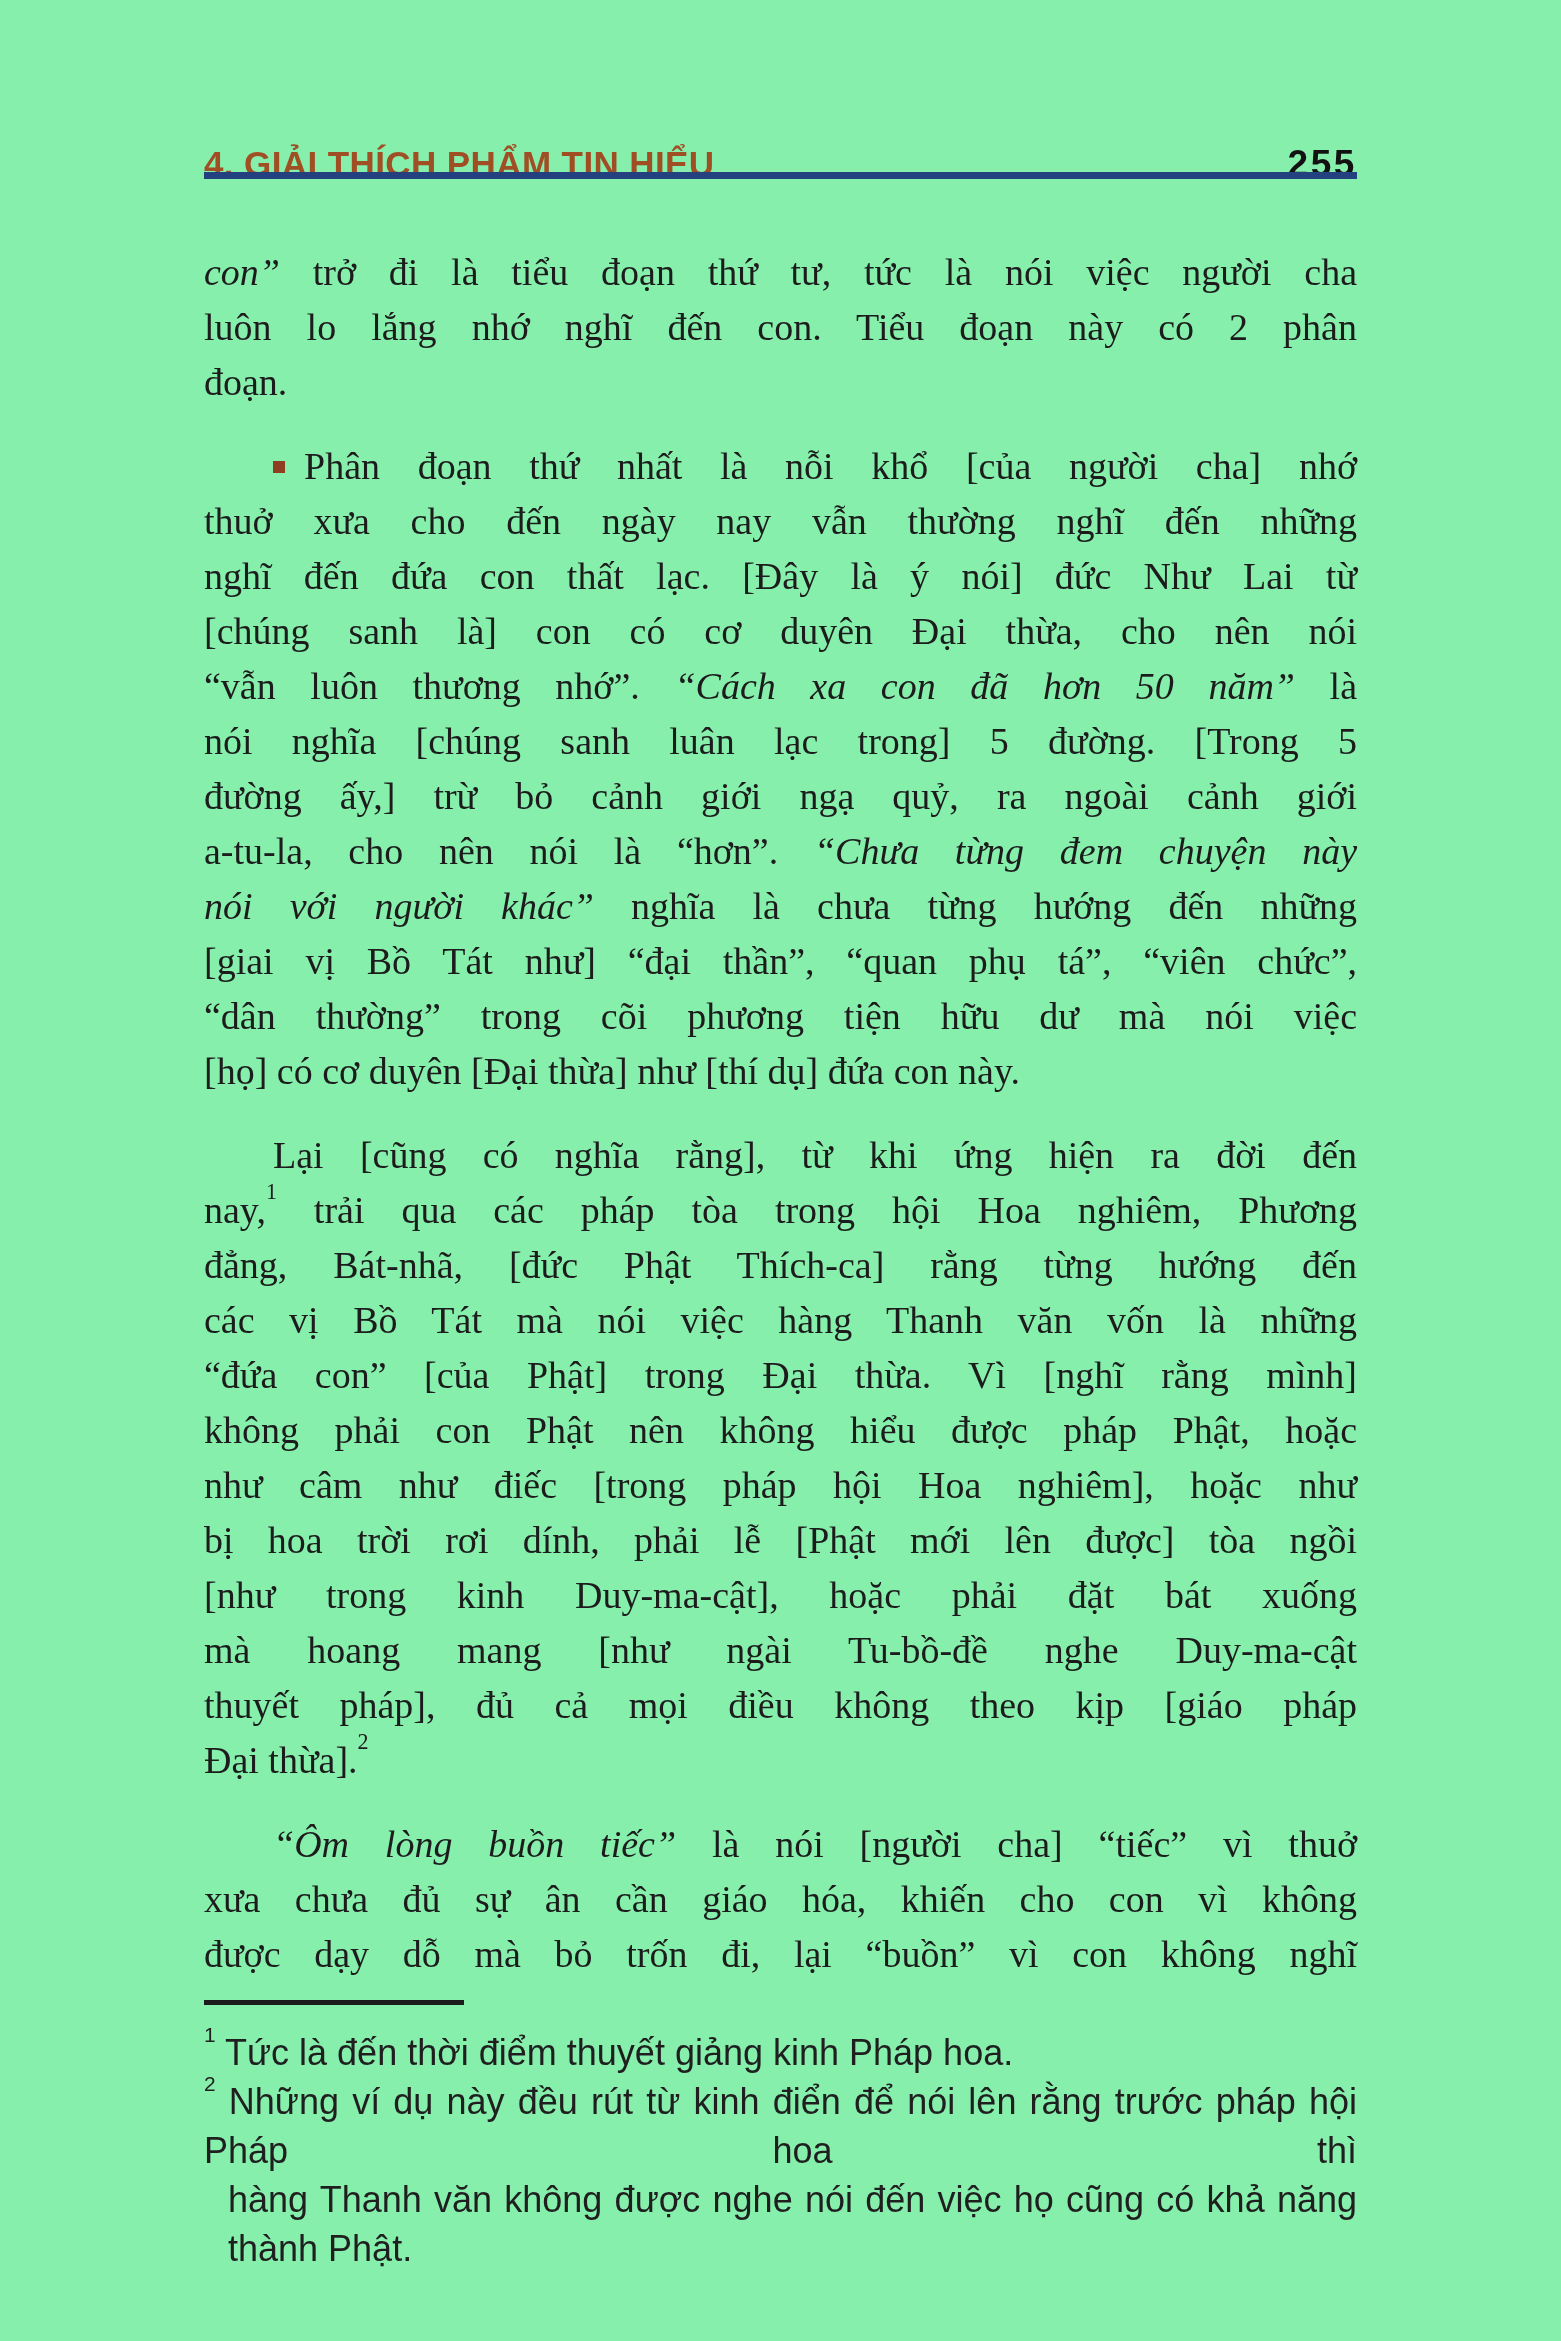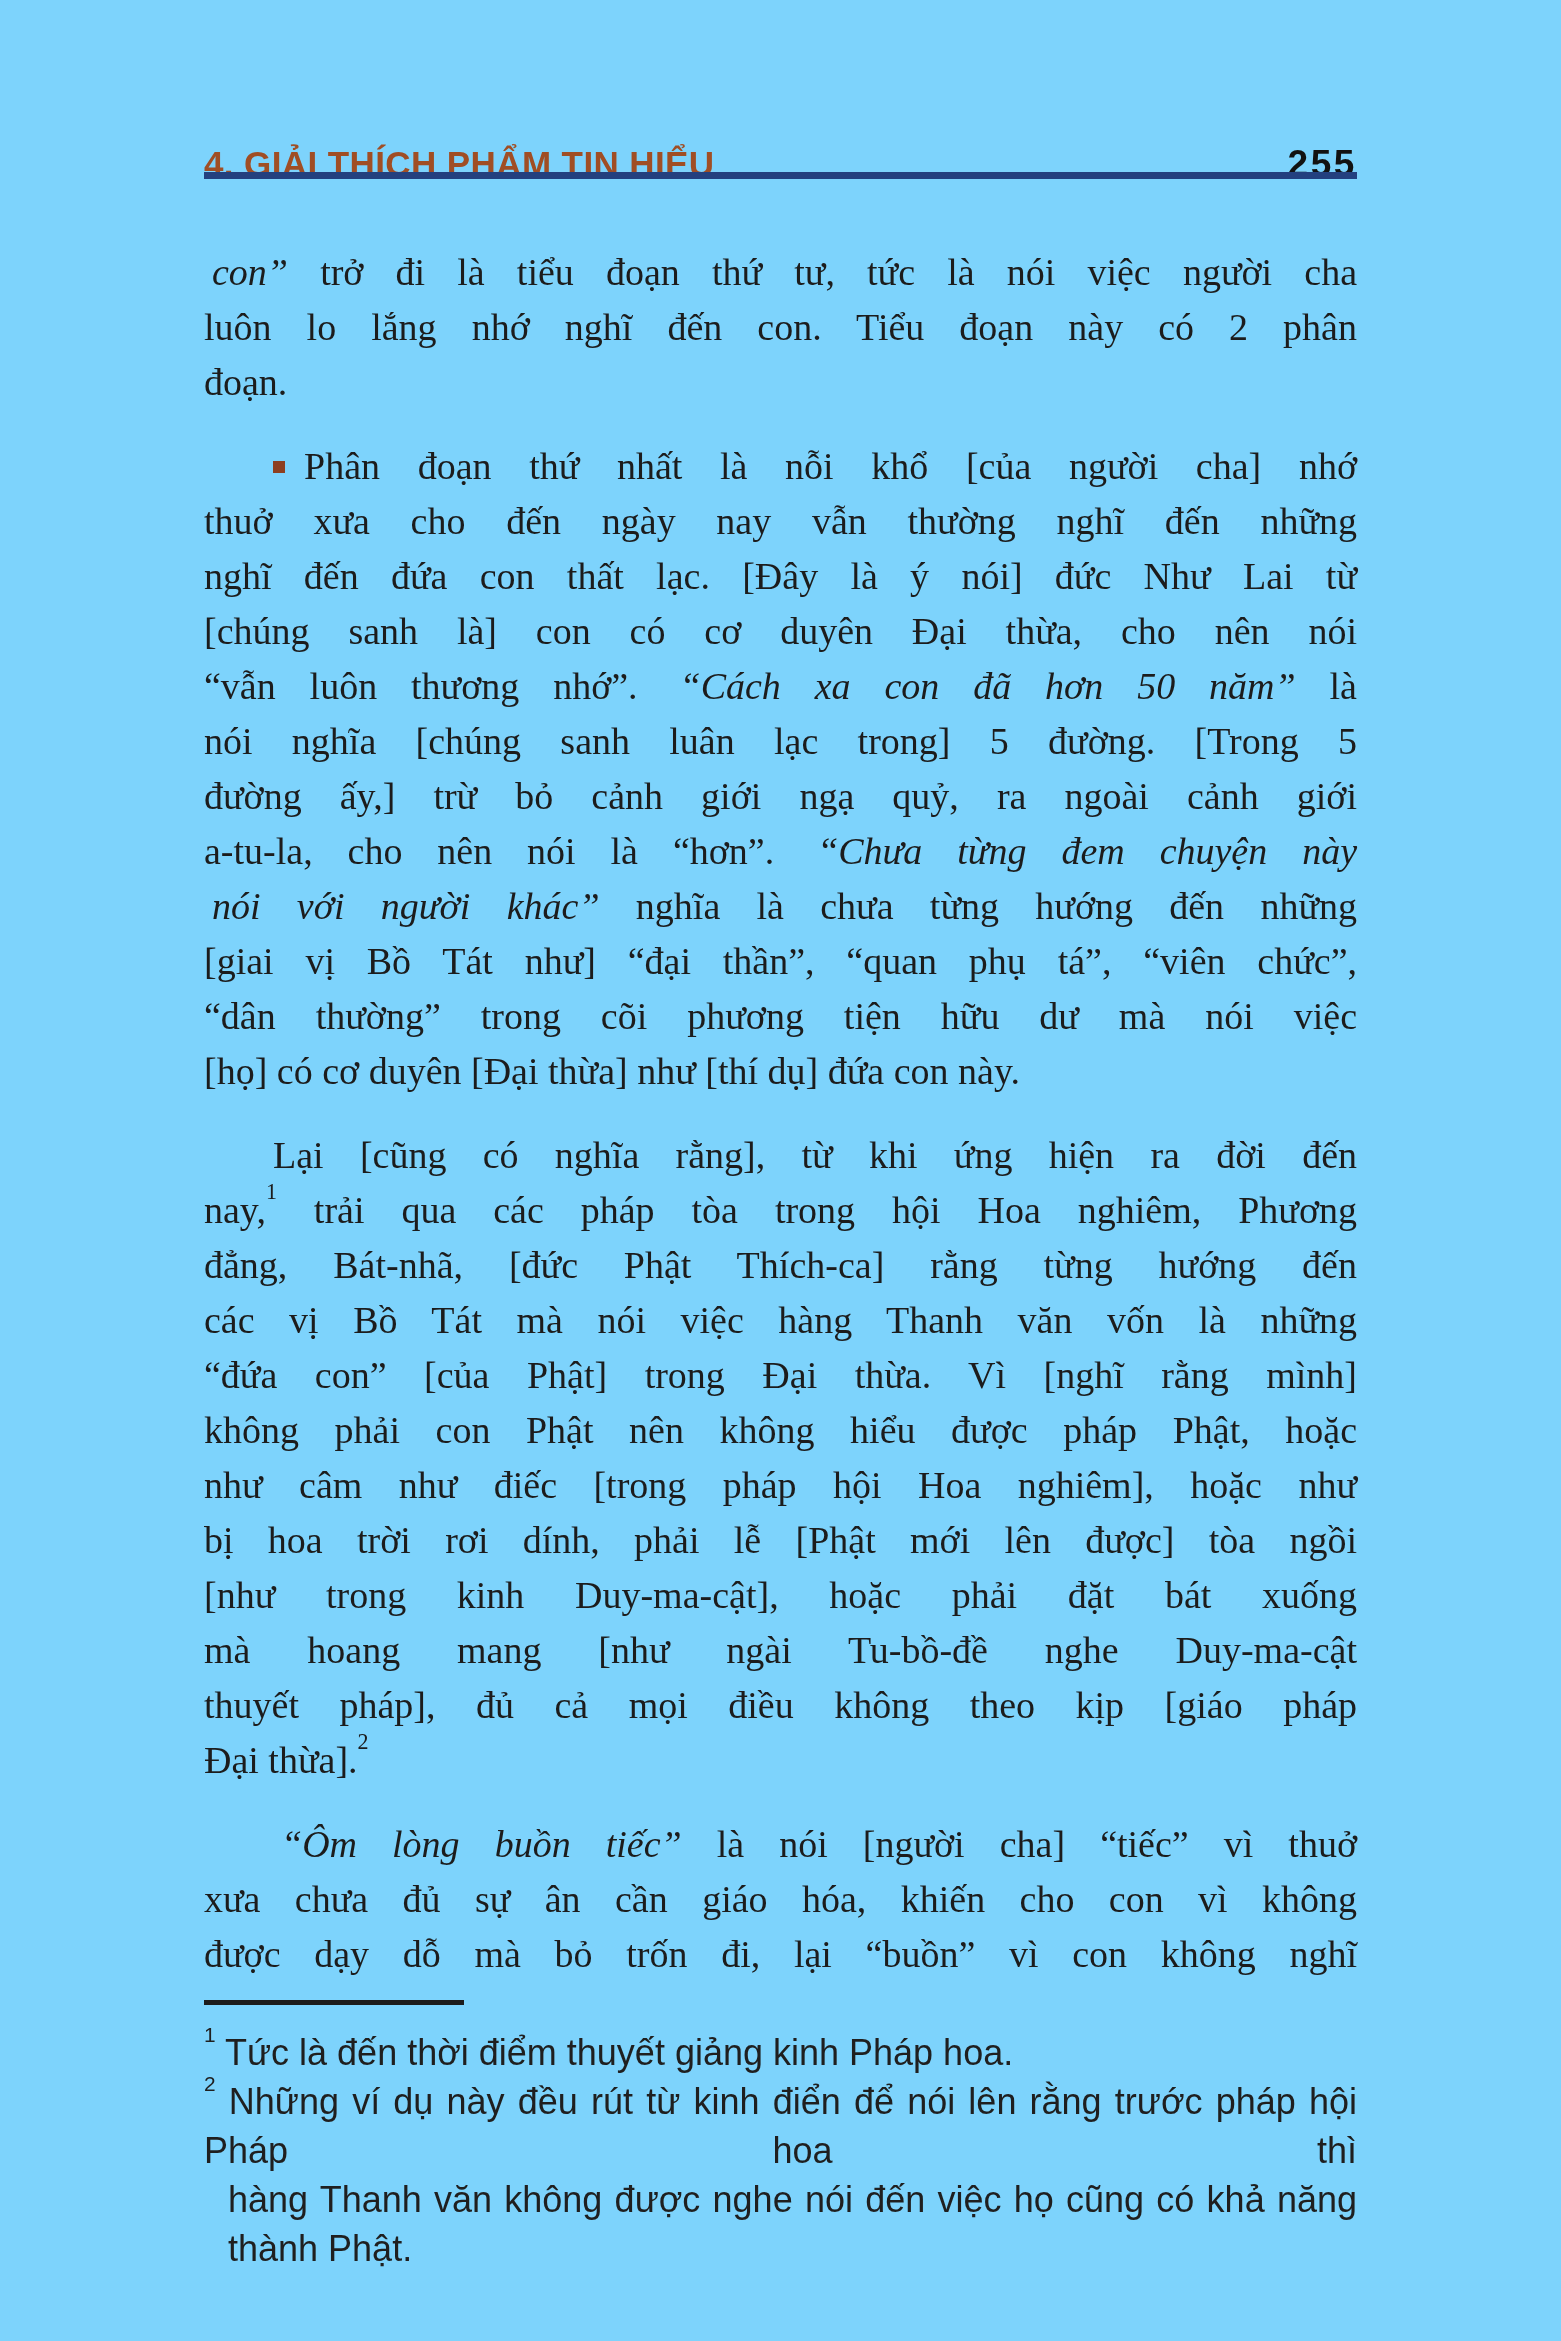--- a/index.html
+++ b/index.html
@@ -4,21 +4,21 @@
 <style>
   :root{
     --title-color:#a04e24;
     --rule-color:#23407f;
     --bullet-color:#8d3f20;
     --text-color:#1c1c1c;
     --fnrule-color:#1c1c1c;
   }
   html,body{margin:0;padding:0;background:#e8e8e8;}
   .page{
-    position:relative;width:1561px;height:2342px;background:#7dd3fc;
+    position:relative;width:1561px;height:2342px;background:#86efac;
     overflow:hidden;font-family:"Liberation Serif",serif;color:var(--text-color);
   }
   
   .running{
     position:absolute;left:204px;top:127px;width:1153px;
     display:flex;justify-content:space-between;align-items:baseline;
     font-family:"Liberation Sans",sans-serif;font-weight:bold;
   }
   .running .title{font-size:35px;letter-spacing:0.4px;color:var(--title-color);white-space:nowrap;}
   .running .pnum{font-size:37px;letter-spacing:2.6px;color:#121212;margin-top:16px;}
@@ -26,21 +26,21 @@
   
   .bodytext{
     position:absolute;left:204px;top:245px;width:1153px;
     font-size:38px;line-height:55px;font-kerning:normal;
   }
   .para{margin-top:29px;}
   .para:first-child{margin-top:0;}
   .line{text-align:justify;text-align-last:justify;text-justify:inter-word;}
   .line.last{text-align-last:left;}
   .para.indent .line.first{text-indent:69px;}
-  .it{font-style:italic;margin-left:8px;}
+  .it{font-style:italic;}
   .bodytext sup,.footnotes sup{
     font-size:0.58em;line-height:0;position:relative;top:-0.48em;letter-spacing:0;
   }
   .bullet{
     display:inline-block;width:12px;height:12px;background:var(--bullet-color);
     margin-right:19px;transform:translateY(-6px);
   }
   
   .fn-sep{position:absolute;left:204px;top:2000px;width:260px;height:5.2px;background:var(--fnrule-color);}
   .footnotes{

